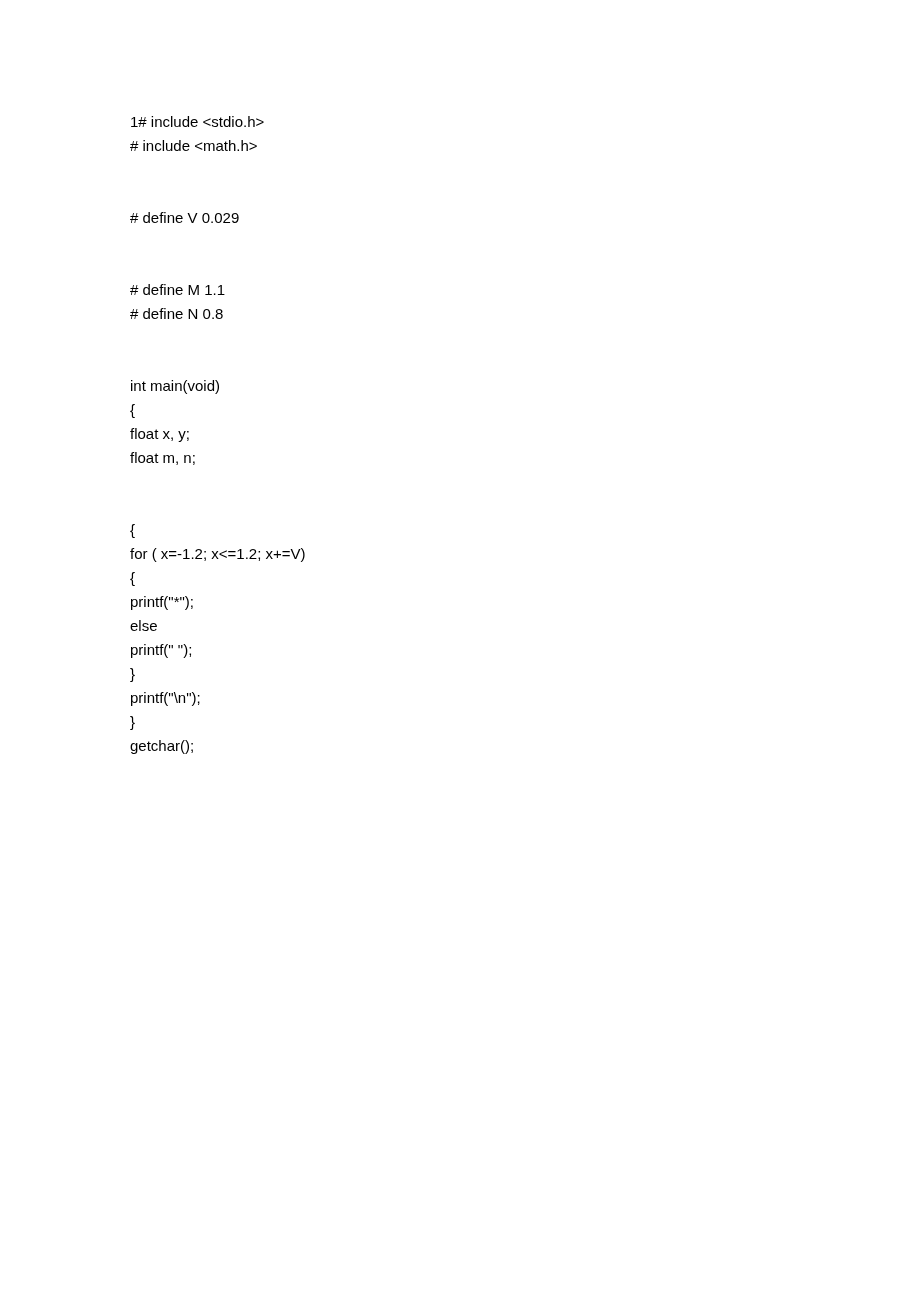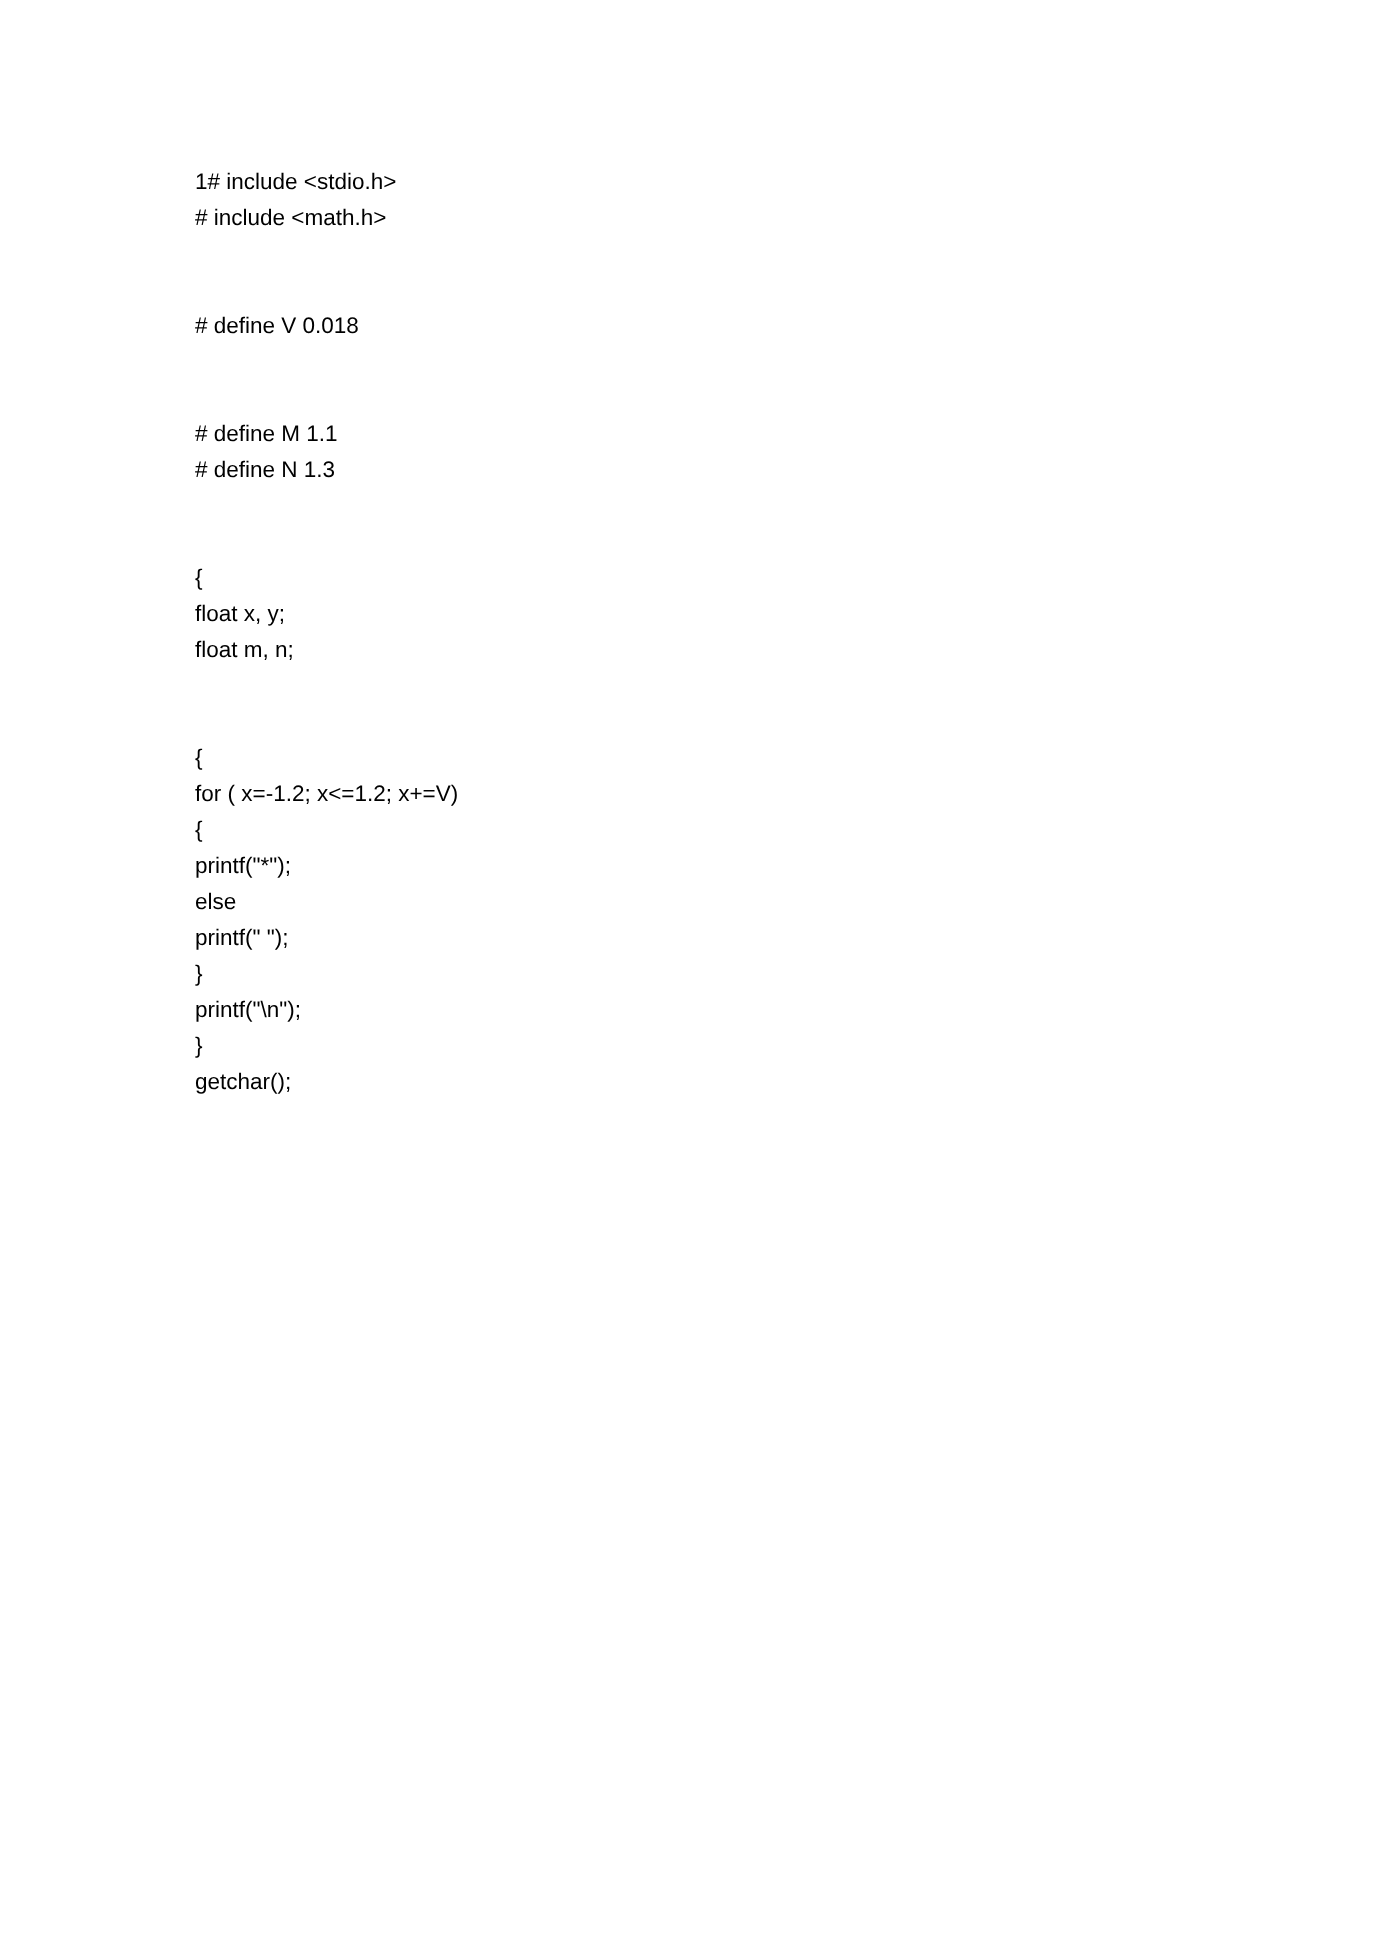--- a/index.html
+++ b/index.html
@@ -25,27 +25,28 @@
     }
   </style>
 </head>
 <body>
 
 <div class="code-block">
   <div class="code-line">1# include &lt;stdio.h&gt;</div>
   <div class="code-line"># include &lt;math.h&gt;</div>
   <div class="code-line"></div>
   <div class="code-line"></div>
-  <div class="code-line"># define V 0.018</div>
+  <div class="code-line"># define V 0.029</div>
   <div class="code-line"></div>
   <div class="code-line"></div>
   <div class="code-line"># define M 1.1</div>
-  <div class="code-line"># define N 1.3</div>
+  <div class="code-line"># define N 0.8</div>
   <div class="code-line"></div>
   <div class="code-line"></div>
+  <div class="code-line">int main(void)</div>
   <div class="code-line">{</div>
   <div class="code-line">float x, y;</div>
   <div class="code-line">float m, n;</div>
   <div class="code-line"></div>
   <div class="code-line"></div>
   <div class="code-line">{</div>
   <div class="code-line">for ( x=-1.2; x&lt;=1.2; x+=V)</div>
   <div class="code-line">{</div>
   <div class="code-line">printf("*");</div>
   <div class="code-line">else</div>

